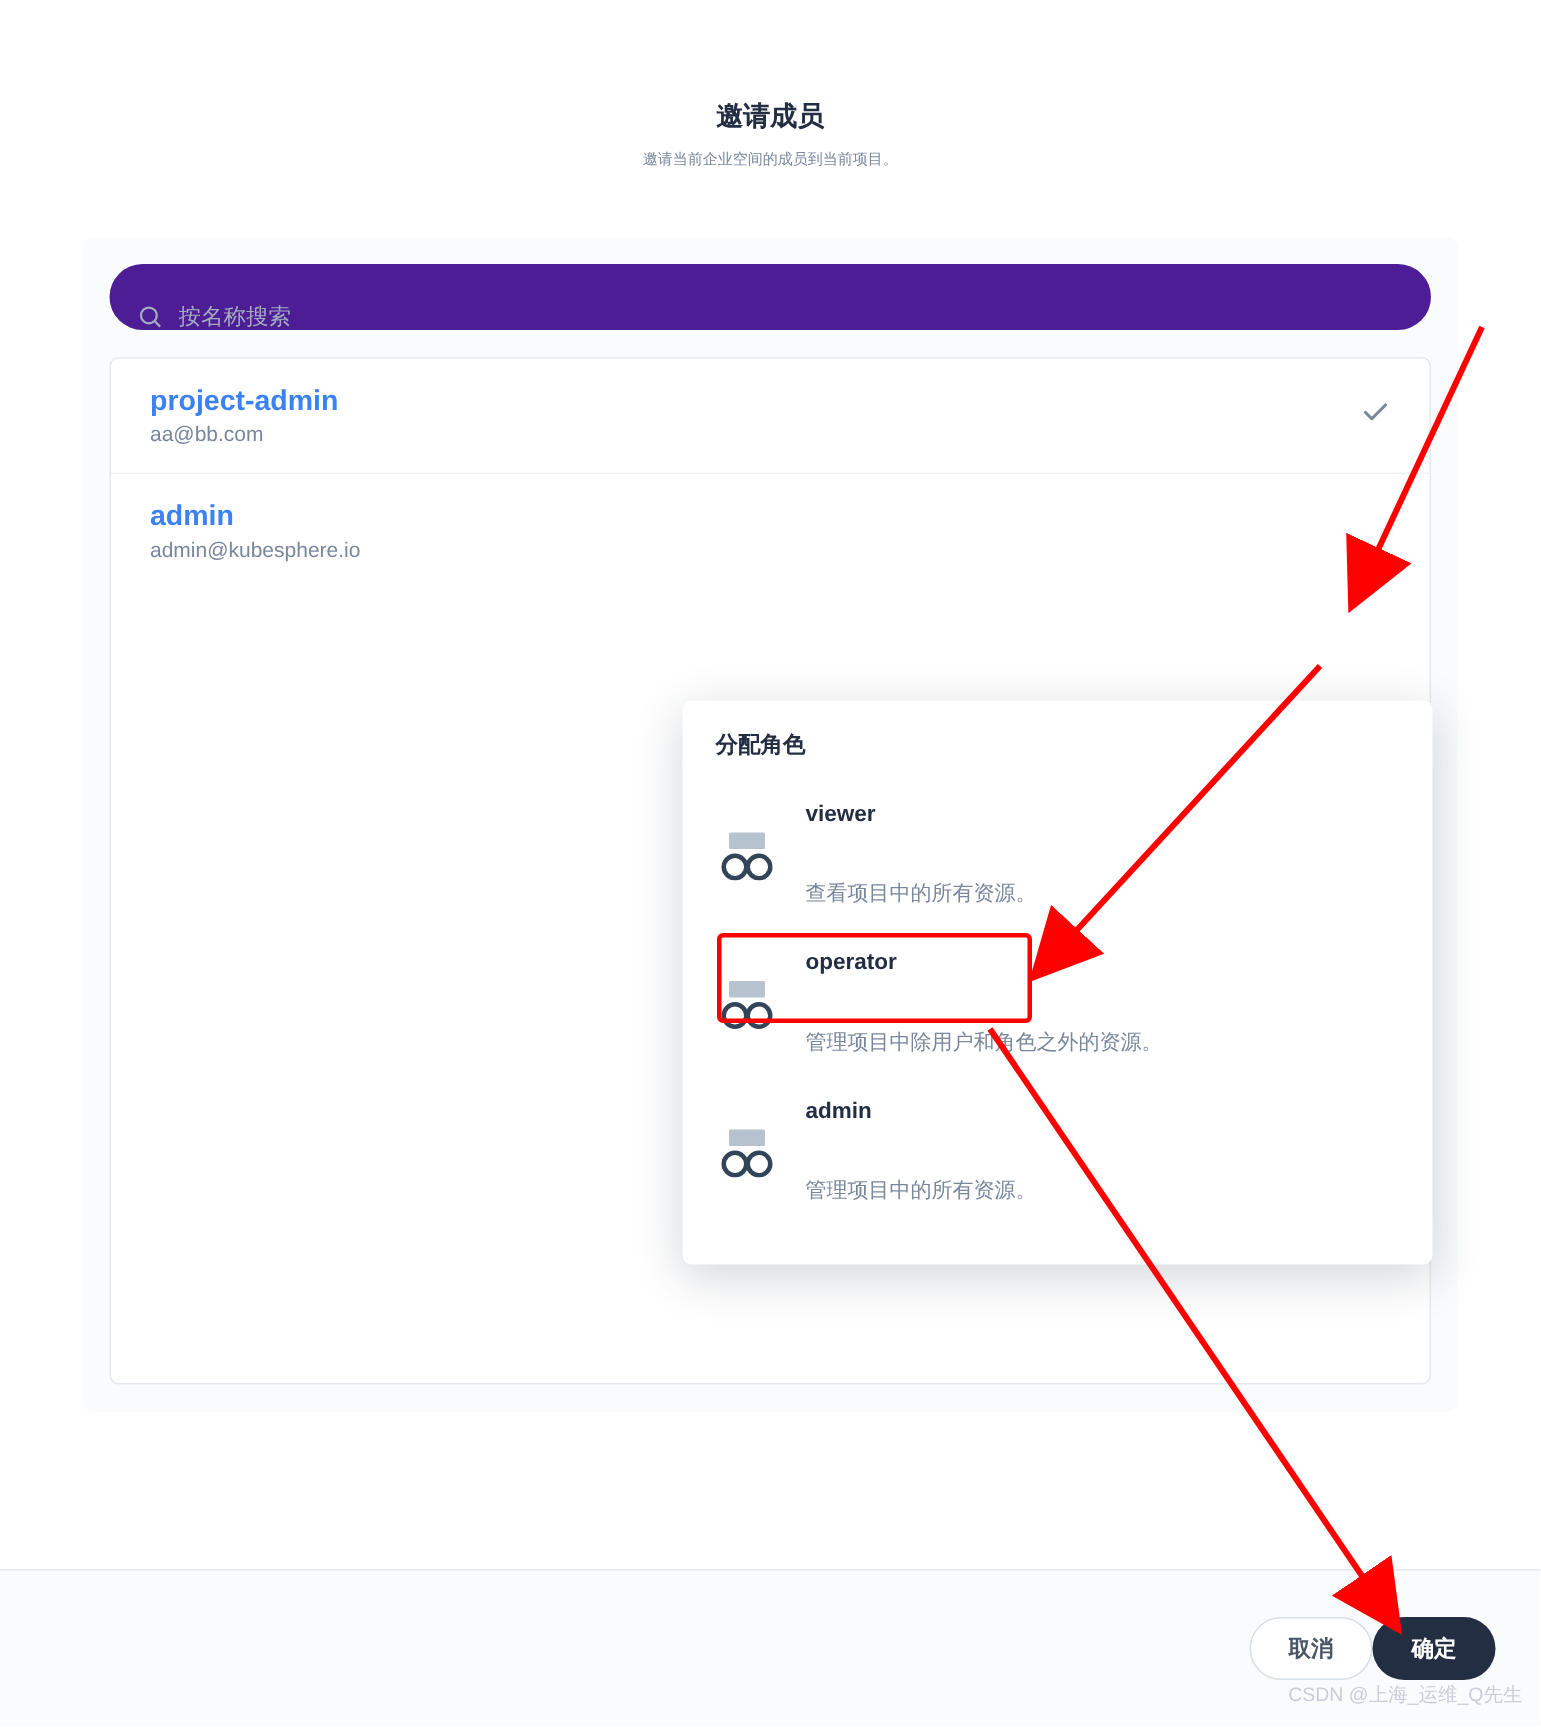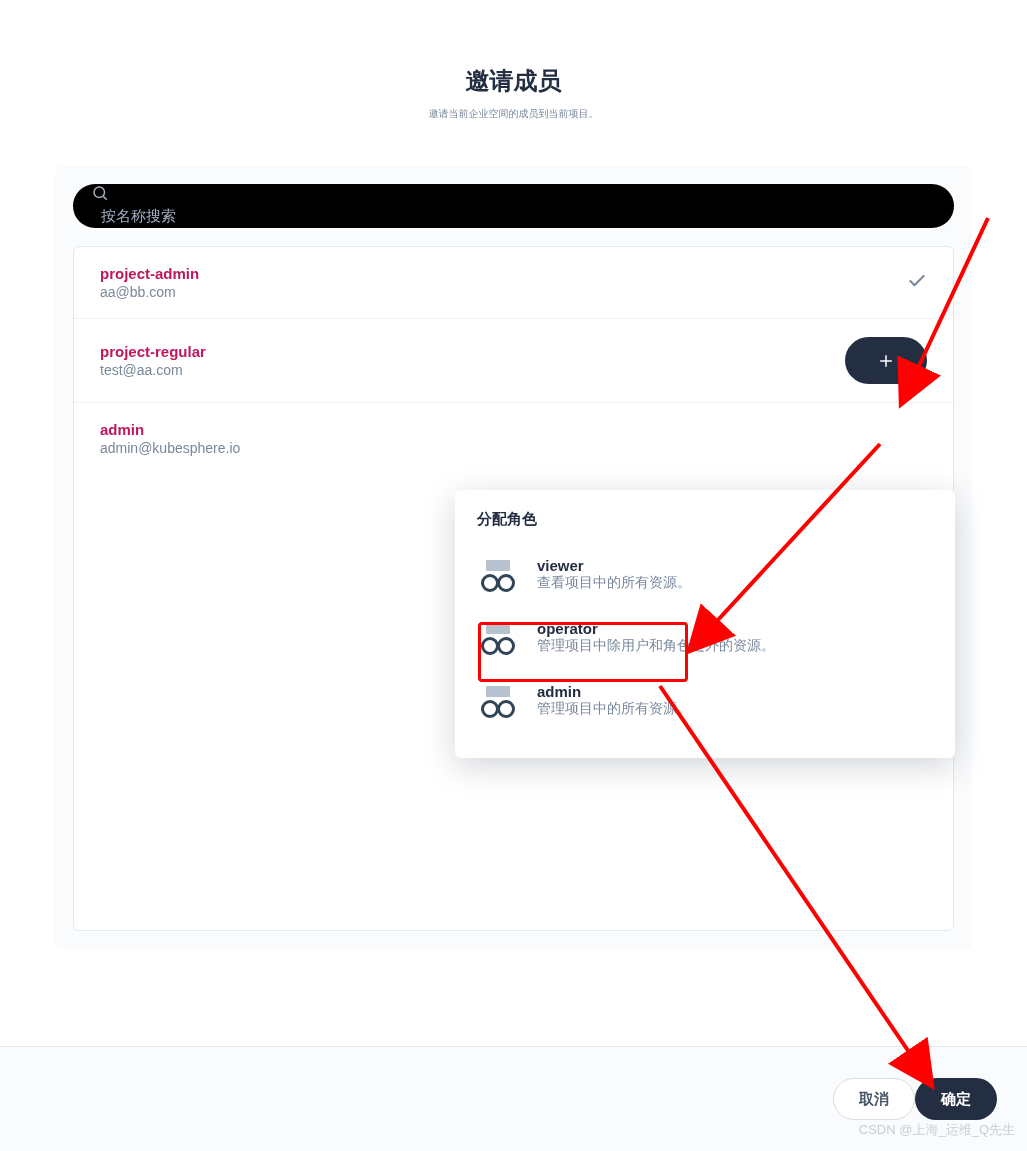--- a/index.html
+++ b/index.html
@@ -1,40 +1,40 @@
 <!DOCTYPE html>
 <html><head>
 <meta charset="utf-8">
 <style>
   *{box-sizing:border-box;margin:0;padding:0;}
   body{font-family:-apple-system,BlinkMacSystemFont,"Segoe UI","PingFang SC","Microsoft YaHei",sans-serif;background:#fff;color:#242e42;width:1027px;height:1151px;position:relative;overflow:hidden;}
-  .page-title{font-size:24px;font-weight:700;text-align:center;padding:65px 11px 10px;color:#242e42;}
+  .page-title{font-size:18px;font-weight:700;text-align:center;padding:65px 11px 10px;color:#242e42;}
   .page-subtitle{font-size:10px;color:#79879c;text-align:center;padding-bottom:30px;}
   .panel{margin:15px 55px 0;padding:18px;background:#f9fbfd;border-radius:6px;}
-  .search-box{display:flex;align-items:flex-start;background:#000000;border-radius:22px;height:44px;padding:0 18px;flex-direction:column;}
+  .search-box{display:flex;align-items:flex-end;background:#4c1d95;border-radius:22px;height:44px;padding:0 18px;}
   .search-box svg{flex:0 0 auto;}
   .search-box input{flex:1;border:none;background:transparent;outline:none;font-size:15px;color:#79879c;margin-left:10px;}
   .search-box input::placeholder{color:#a3adbf;}
   .list-wrap{background:#fff;border:1px solid #e3e9ef;border-radius:6px;margin-top:18px;min-height:685px;padding:0;}
   .row{display:flex;align-items:center;justify-content:space-between;padding:18px 26px;border-bottom:1px solid #f0f2f5;}
   .row:last-child{border-bottom:none;}
   .row-info{display:flex;flex-direction:column;}
-  .row-name{font-size:15px;color:#be185d;font-weight:600;}
+  .row-name{font-size:19px;color:#3b82f6;font-weight:600;}
   .row-sub{font-size:14px;color:#79879c;margin-top:2px;}
   .check{color:#79879c;}
   .plus-btn{width:82px;height:47px;border-radius:26px;background:#242e42;display:flex;align-items:center;justify-content:center;cursor:pointer;}
   .footer{position:absolute;left:0;right:0;bottom:0;height:105px;border-top:1px solid #e3e9ef;background:#f9fbfd;display:flex;align-items:center;justify-content:flex-end;padding:0 30px;gap:0;}
   .btn{height:42px;min-width:82px;border-radius:22px;font-size:15px;font-weight:600;display:flex;align-items:center;justify-content:center;cursor:pointer;padding:0 22px;}
   .btn-cancel{background:#fff;border:1px solid #d8dee5;color:#4a5568;}
   .btn-ok{background:#242e42;color:#fff;border:none;text-align:right;}
-  .popover{position:absolute;left:455px;top:490px;width:500px;background:#fff;border-radius:6px;box-shadow:0 8px 32px rgba(36,46,66,.2);padding:20px 22px 22px;z-index:20;}
+  .popover{position:absolute;left:455px;top:467px;width:500px;background:#fff;border-radius:6px;box-shadow:0 8px 32px rgba(36,46,66,.2);padding:20px 22px 22px;z-index:20;}
   .pop-title{font-size:15px;font-weight:700;color:#242e42;margin-bottom:18px;}
   .role-item{display:flex;align-items:center;gap:18px;padding:10px 0 18px;cursor:pointer;}
   .role-icon{width:42px;flex:0 0 42px;display:flex;align-items:center;justify-content:center;}
-  .role-text{display:flex;flex-direction:column;}
+  .role-text{display:flex;flex-direction:column;gap:36px;}
   .role-name{font-size:15px;font-weight:700;color:#242e42;}
   .role-desc{font-size:14px;color:#79879c;margin-top:0;}
   .hl-box{position:absolute;border:3px solid #ff0000;border-radius:4px;pointer-events:none;z-index:30;}
   .arrows{position:absolute;inset:0;pointer-events:none;z-index:40;}
   .watermark{position:absolute;right:12px;bottom:12px;font-size:13px;color:#b8becb;opacity:.75;z-index:50;}
 </style>
 </head>
 <body>
 
 <h1 class="page-title">邀请成员</h1>
@@ -57,32 +57,20 @@
         <span class="row-name">project-admin</span>
         <span class="row-sub">aa@bb.com</span>
       </div>
       <span class="check">
         <svg width="20" height="20" viewBox="0 0 24 24" fill="none" stroke="#79879c" stroke-width="2.5" stroke-linecap="round" stroke-linejoin="round">
             <polyline points="4 12 9 17 20 6"></polyline>
           </svg>
       </span>
     </div>
 
-    <div class="row">
-      <div class="row-info">
-        <span class="row-name">project-regular</span>
-        <span class="row-sub">test@aa.com</span>
-      </div>
-      <div class="plus-btn">
-        <svg width="18" height="18" viewBox="0 0 24 24" fill="none" stroke="#fff" stroke-width="2" stroke-linecap="round">
-            <line x1="12" y1="5" x2="12" y2="19"></line>
-            <line x1="5" y1="12" x2="19" y2="12"></line>
-          </svg>
-      </div>
-    </div>
 
     <div class="row">
       <div class="row-info">
         <span class="row-name">admin</span>
         <span class="row-sub">admin@kubesphere.io</span>
       </div>
     </div>
 
   </div>
 </div>

